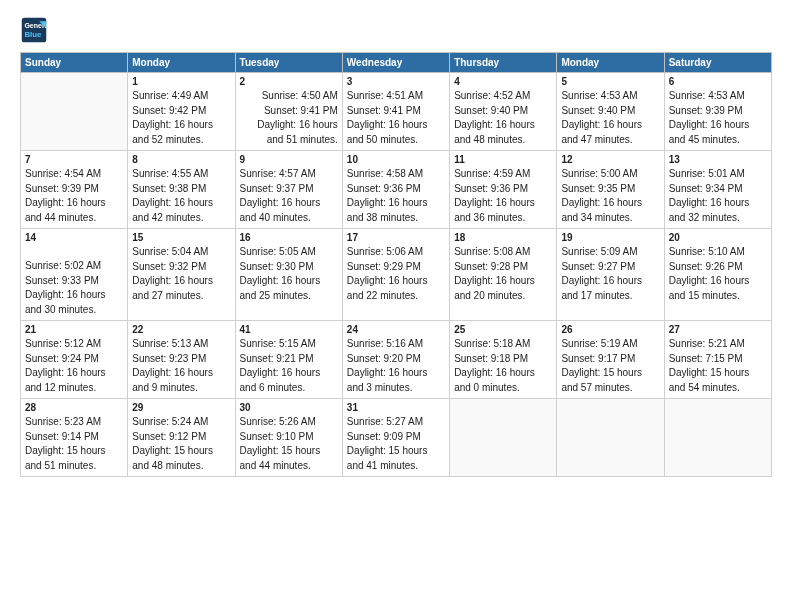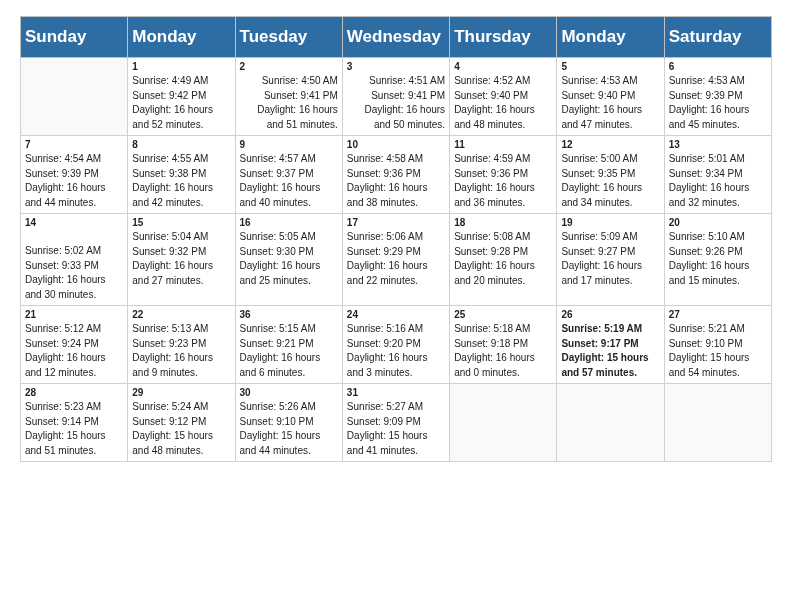--- a/index.html
+++ b/index.html
@@ -51,23 +51,23 @@
       color: #333;
     }
     table {
       width: 100%;
       border-collapse: collapse;
       table-layout: fixed;
     }
     thead tr th {
       background-color: #2e6da4;
       color: #fff;
-      font-size: 17px;
+      font-size: 10px;
       font-weight: bold;
-      padding: 10px 4px;
+      padding: 4px 4px;
       text-align: left;
       border: 1px solid #c0c0c0;
     }
     tbody tr td {
       vertical-align: top;
       font-size: 9px;
       color: #222;
       padding: 3px 4px;
       border: 1px solid #d0d0d0;
       height: 72px;
@@ -85,20 +85,38 @@
     .day-info {
       font-size: 10px;
       line-height: 1.45;
       color: #222;
     }
   </style>
 </head>
 <body>
 
 <div class="page">
+  <div class="header">
+    <div class="logo">
+      <svg class="logo-icon" viewBox="0 0 32 32">
+        <rect x="2" y="2" width="28" height="28" rx="3" fill="#1a3a5c"></rect>
+        <text x="5" y="14" font-size="8" font-weight="bold" fill="white" font-family="Arial">General</text>
+        <text x="5" y="24" font-size="9" font-weight="bold" fill="#4fc3f7" font-family="Arial">Blue</text>
+        <polygon points="22,6 30,6 30,14" fill="#4fc3f7"></polygon>
+      </svg>
+      <div>
+        <div class="logo-text"></div>
+        <div class="logo-text logo-blue"></div>
+      </div>
+    </div>
+    <div class="title-block">
+      <div class="month-title"></div>
+      <div class="subtitle"></div>
+    </div>
+  </div>
 
   <table>
     <thead>
       <tr>
       <th>Sunday</th>
           <th>Monday</th>
           <th>Tuesday</th>
           <th>Wednesday</th>
           <th>Thursday</th>
           <th>Monday</th>
@@ -117,21 +135,21 @@
           </td>
           <td>
             <span class="day-num">2</span>
             <div class="day-info" style="white-space: pre-line; text-align: right;">Sunrise: 4:50 AM
 Sunset: 9:41 PM
 Daylight: 16 hours
 and 51 minutes.</div>
           </td>
           <td>
             <span class="day-num">3</span>
-            <div class="day-info" style="white-space: pre-line; text-align: right;">Sunrise: 4:51 AM
+            <div class="day-info" style="white-space: pre-line;">Sunrise: 4:51 AM
 Sunset: 9:41 PM
 Daylight: 16 hours
 and 50 minutes.</div>
           </td>
           <td>
             <span class="day-num">4</span>
             <div class="day-info" style="white-space: pre-line;">Sunrise: 4:52 AM
 Sunset: 9:40 PM
 Daylight: 16 hours
 and 48 minutes.</div>
@@ -262,21 +280,21 @@
 and 12 minutes.</div>
           </td>
           <td>
             <span class="day-num">22</span>
             <div class="day-info" style="white-space: pre-line;">Sunrise: 5:13 AM
 Sunset: 9:23 PM
 Daylight: 16 hours
 and 9 minutes.</div>
           </td>
           <td>
-            <span class="day-num">36</span>
+            <span class="day-num">41</span>
             <div class="day-info" style="white-space: pre-line;">Sunrise: 5:15 AM
 Sunset: 9:21 PM
 Daylight: 16 hours
 and 6 minutes.</div>
           </td>
           <td>
             <span class="day-num">24</span>
             <div class="day-info" style="white-space: pre-line;">Sunrise: 5:16 AM
 Sunset: 9:20 PM
 Daylight: 16 hours
@@ -284,29 +302,29 @@
           </td>
           <td>
             <span class="day-num">25</span>
             <div class="day-info" style="white-space: pre-line;">Sunrise: 5:18 AM
 Sunset: 9:18 PM
 Daylight: 16 hours
 and 0 minutes.</div>
           </td>
           <td>
             <span class="day-num">26</span>
-            <div class="day-info" style="white-space: pre-line; font-weight: bold;">Sunrise: 5:19 AM
+            <div class="day-info" style="white-space: pre-line;">Sunrise: 5:19 AM
 Sunset: 9:17 PM
 Daylight: 15 hours
 and 57 minutes.</div>
           </td>
           <td>
             <span class="day-num">27</span>
             <div class="day-info" style="white-space: pre-line;">Sunrise: 5:21 AM
-Sunset: 9:10 PM
+Sunset: 7:15 PM
 Daylight: 15 hours
 and 54 minutes.</div>
           </td>
         </tr>
         <tr>
           <td>
             <span class="day-num">28</span>
             <div class="day-info" style="white-space: pre-line;">Sunrise: 5:23 AM
 Sunset: 9:14 PM
 Daylight: 15 hours

